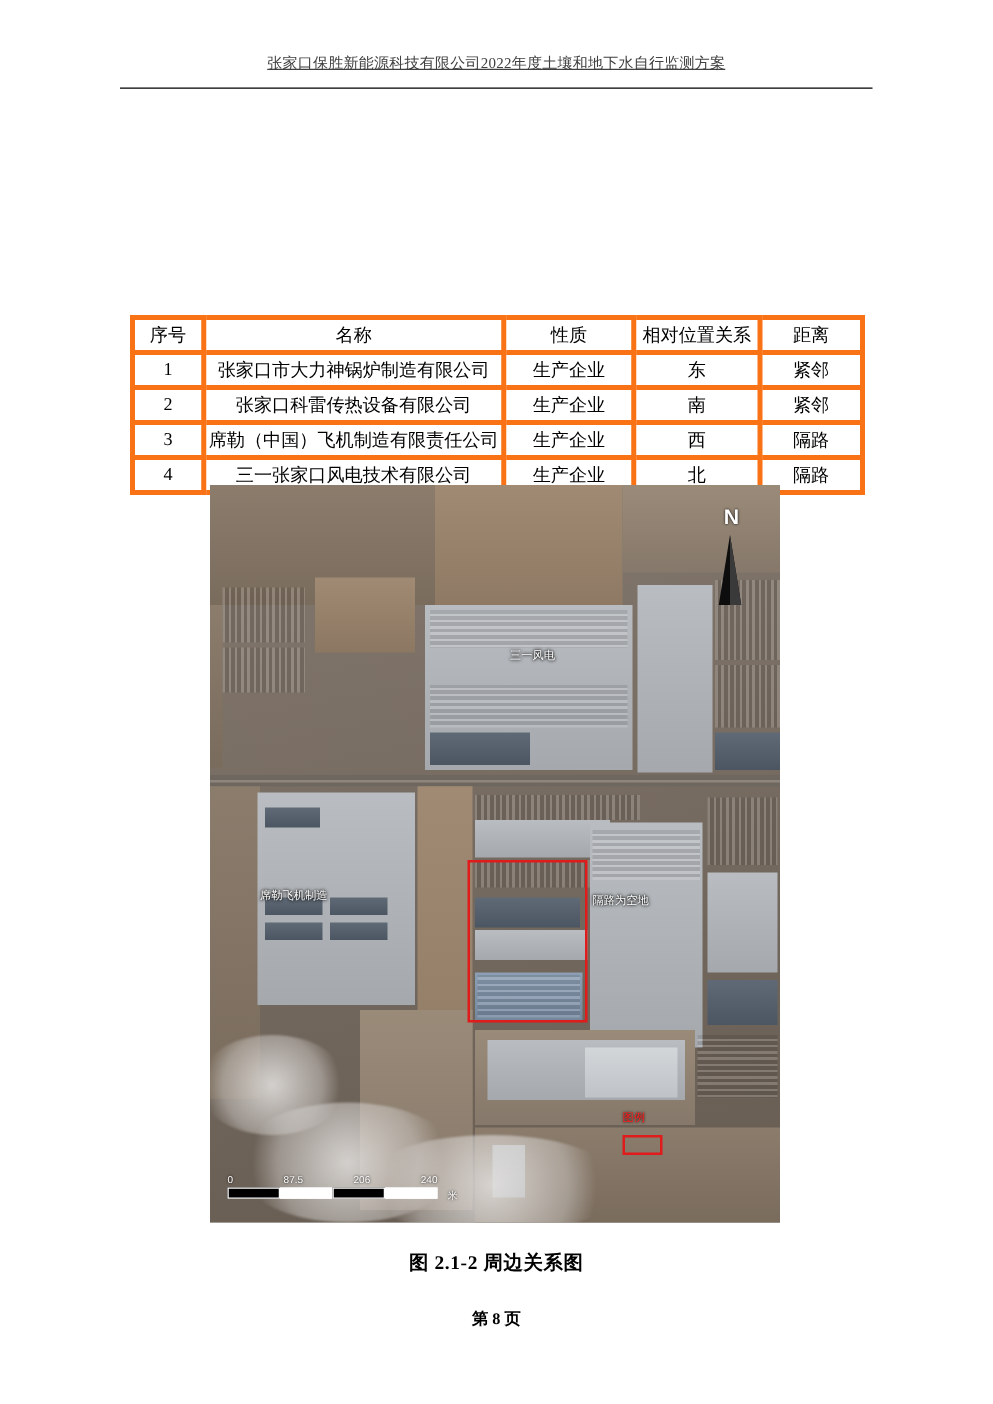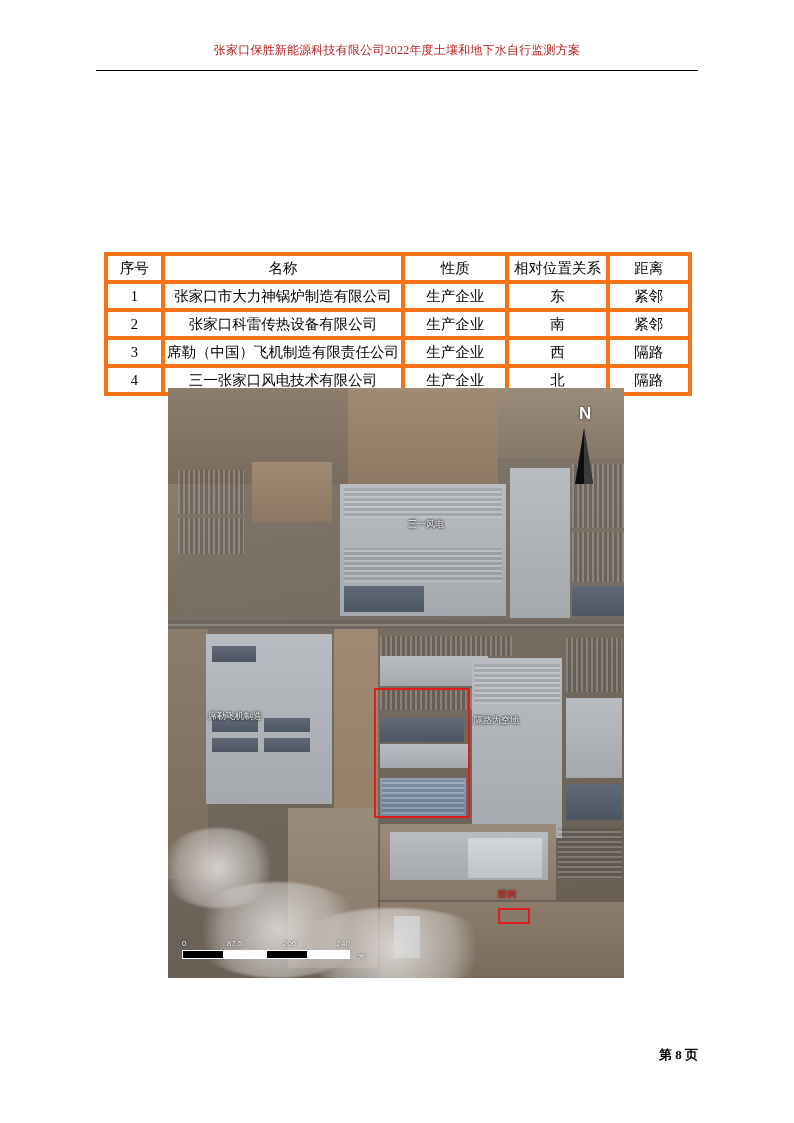--- a/index.html
+++ b/index.html
@@ -24,21 +24,22 @@
   }
   
   .header {
     position: absolute;
     top: 42px;
     left: 96px;
     width: 602px;
     text-align: center;
     font-size: 12px;
     letter-spacing: 0.2px;
-    color: #b91c1c;
+    color: #404040;
+    text-decoration: underline;
   }
   .header-rule {
     position: absolute;
     top: 70px;
     left: 96px;
     width: 602px;
     height: 0;
     border-top: 1.1px solid #000;
   }
   
@@ -100,21 +101,21 @@
     text-align: center;
     font-size: 15.5px;
     font-weight: bold;
     letter-spacing: 0.5px;
   }
   .page-number {
     position: absolute;
     top: 1046px;
     left: 96px;
     width: 602px;
-    text-align: right;
+    text-align: center;
     font-size: 13px;
     font-weight: bold;
   }
   
   .sat {
     position: absolute;
     inset: 0;
     background:
       linear-gradient(160deg, rgba(255,255,255,0.05), rgba(0,0,0,0.08)),
       linear-gradient(#7d7166, #6f6459);
@@ -386,15 +387,16 @@
             <div></div>
         </div>
         <div class="unit">米</div>
       </div>
 
     </div>
   </div>
 
   <div class="watermark"></div>
 
+  <div class="fig-caption">图 2.1-2 周边关系图</div>
   <div class="page-number">第 8 页</div>
 
 </div>
 
 </body></html>

